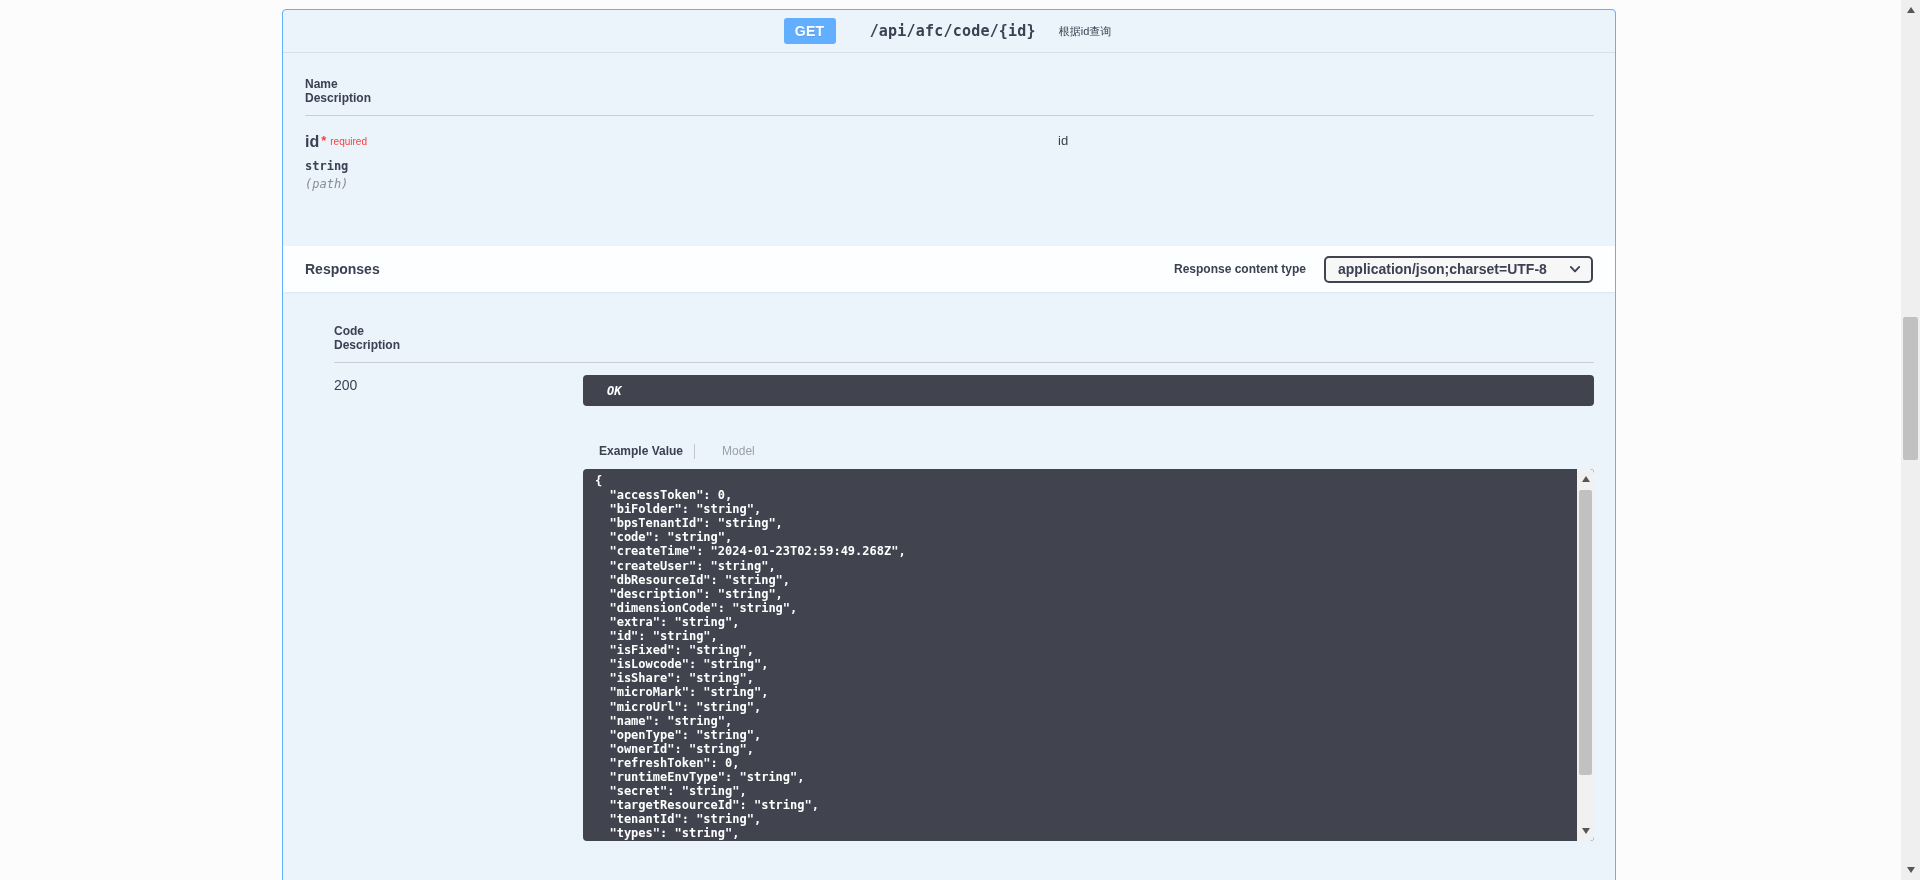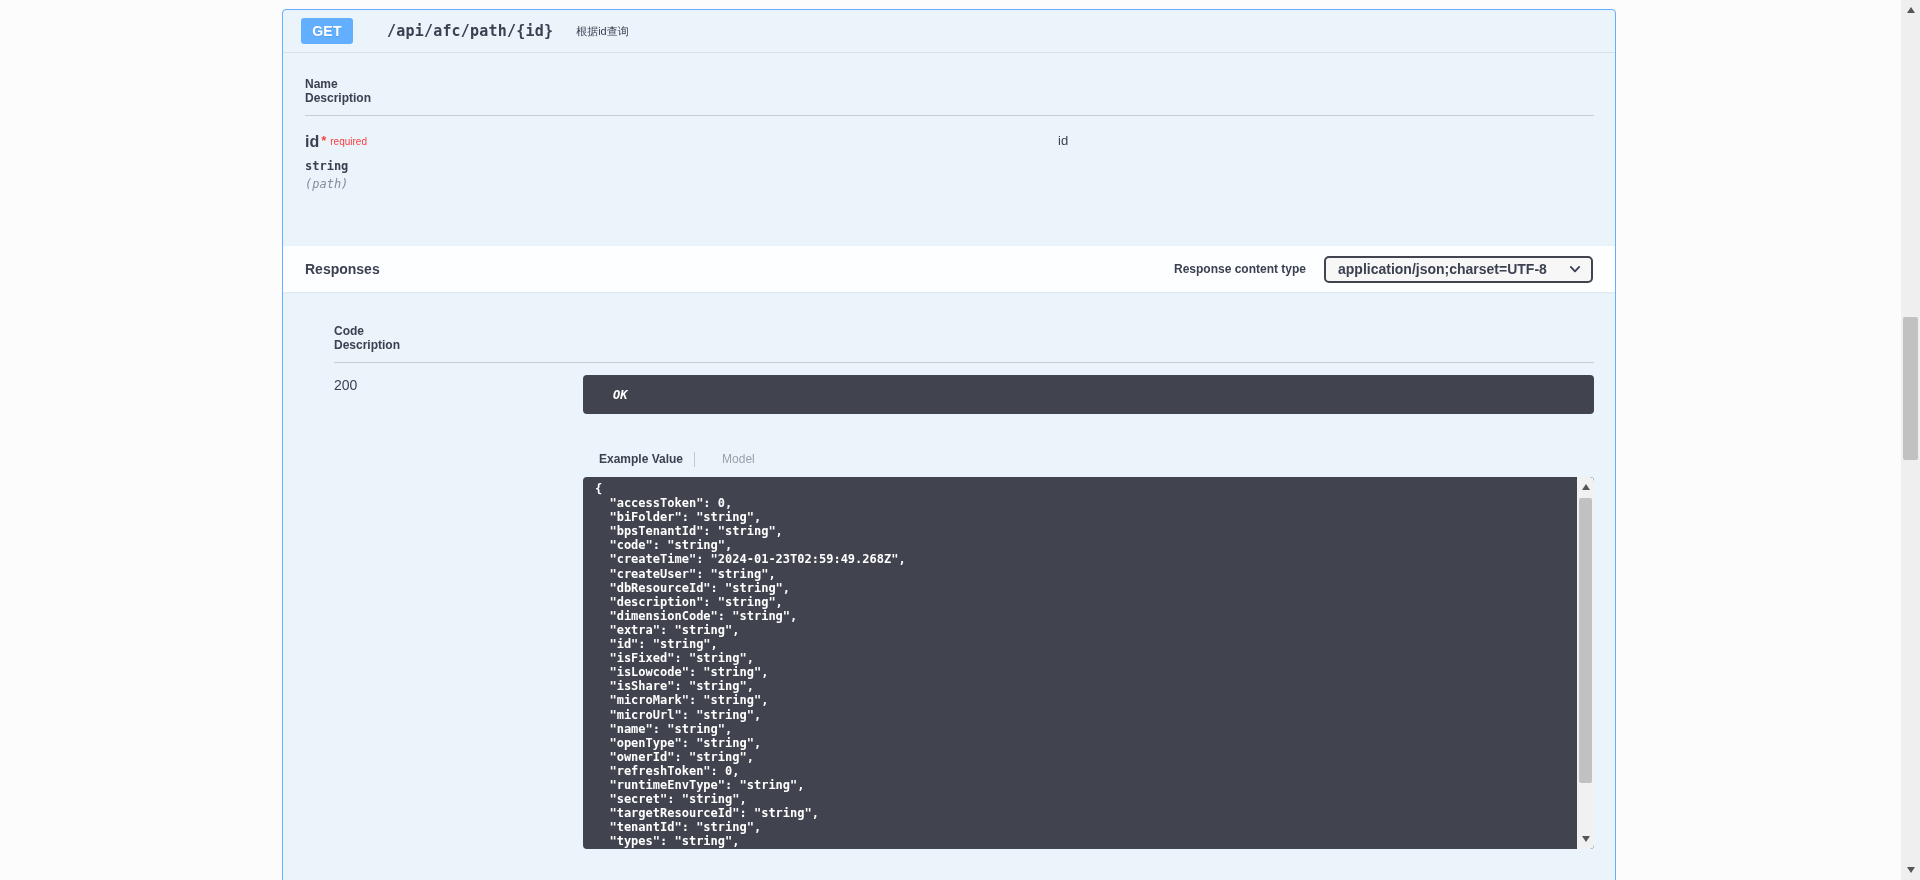--- a/index.html
+++ b/index.html
@@ -20,23 +20,24 @@
     border-radius: 4px;
     background: #ebf3fb;
     overflow: hidden;
   }
 
   
   .opblock-summary {
     height: 43px;
     display: flex;
     align-items: center;
-    padding: 0 10px 0 18px;
+    padding: 0 10px 0 7px;
     border-bottom: 1px solid rgba(0,0,0,.08);
     cursor: pointer;
+    justify-content: center;
   }
   .method-badge {
     width: 52px; height: 26px;
     background: #61affe;
     border-radius: 3px;
     color: #fff;
     font-size: 14px;
     font-weight: bold;
     display: flex; align-items: center; justify-content: center;
     text-shadow: 0 1px 0 rgba(0,0,0,.1);
@@ -121,25 +122,25 @@
   }
   .param-desc { font-size: 13px; color: #3b4151; }
 
   
   .responses-body { padding: 32px 21px 0 22px; margin-left: 29px; }
   .resp-row { display: flex; margin-top: 12px; }
   .resp-code { font-size: 14px; color: #3b4151; padding-top: 2px; }
   .resp-detail { flex: 1; min-width: 0; }
 
   .ok-bar {
-    height: 39px;
+    height: 31px;
     background: #41444e;
     border-radius: 4px;
     display: flex; align-items: center;
-    padding-left: 30px;
+    padding-left: 24px;
   }
   .ok-text {
     font-family: "DejaVu Sans Mono", monospace;
     font-style: italic;
     font-weight: bold;
     font-size: 12px;
     color: #fff;
   }
 
   .tabs { margin-top: 37px; display: flex; align-items: center; height: 16px; }
@@ -206,21 +207,21 @@
     border-top: 6px solid #565656;
   }
 </style>
 </head>
 <body>
 
 <div class="opblock">
 
   <div class="opblock-summary">
     <span class="method-badge">GET</span>
-    <span class="opblock-path">/api/afc/path/{id}</span>
+    <span class="opblock-path">/api/afc/code/{id}</span>
     <span class="opblock-desc">根据id查询</span>
   </div>
 
 
   <div class="params-body">
     <div class="tbl-head">
       <div class="col-label col-param-name">Name</div>
       <div class="col-label">Description</div>
     </div>
     <div class="param-row">

